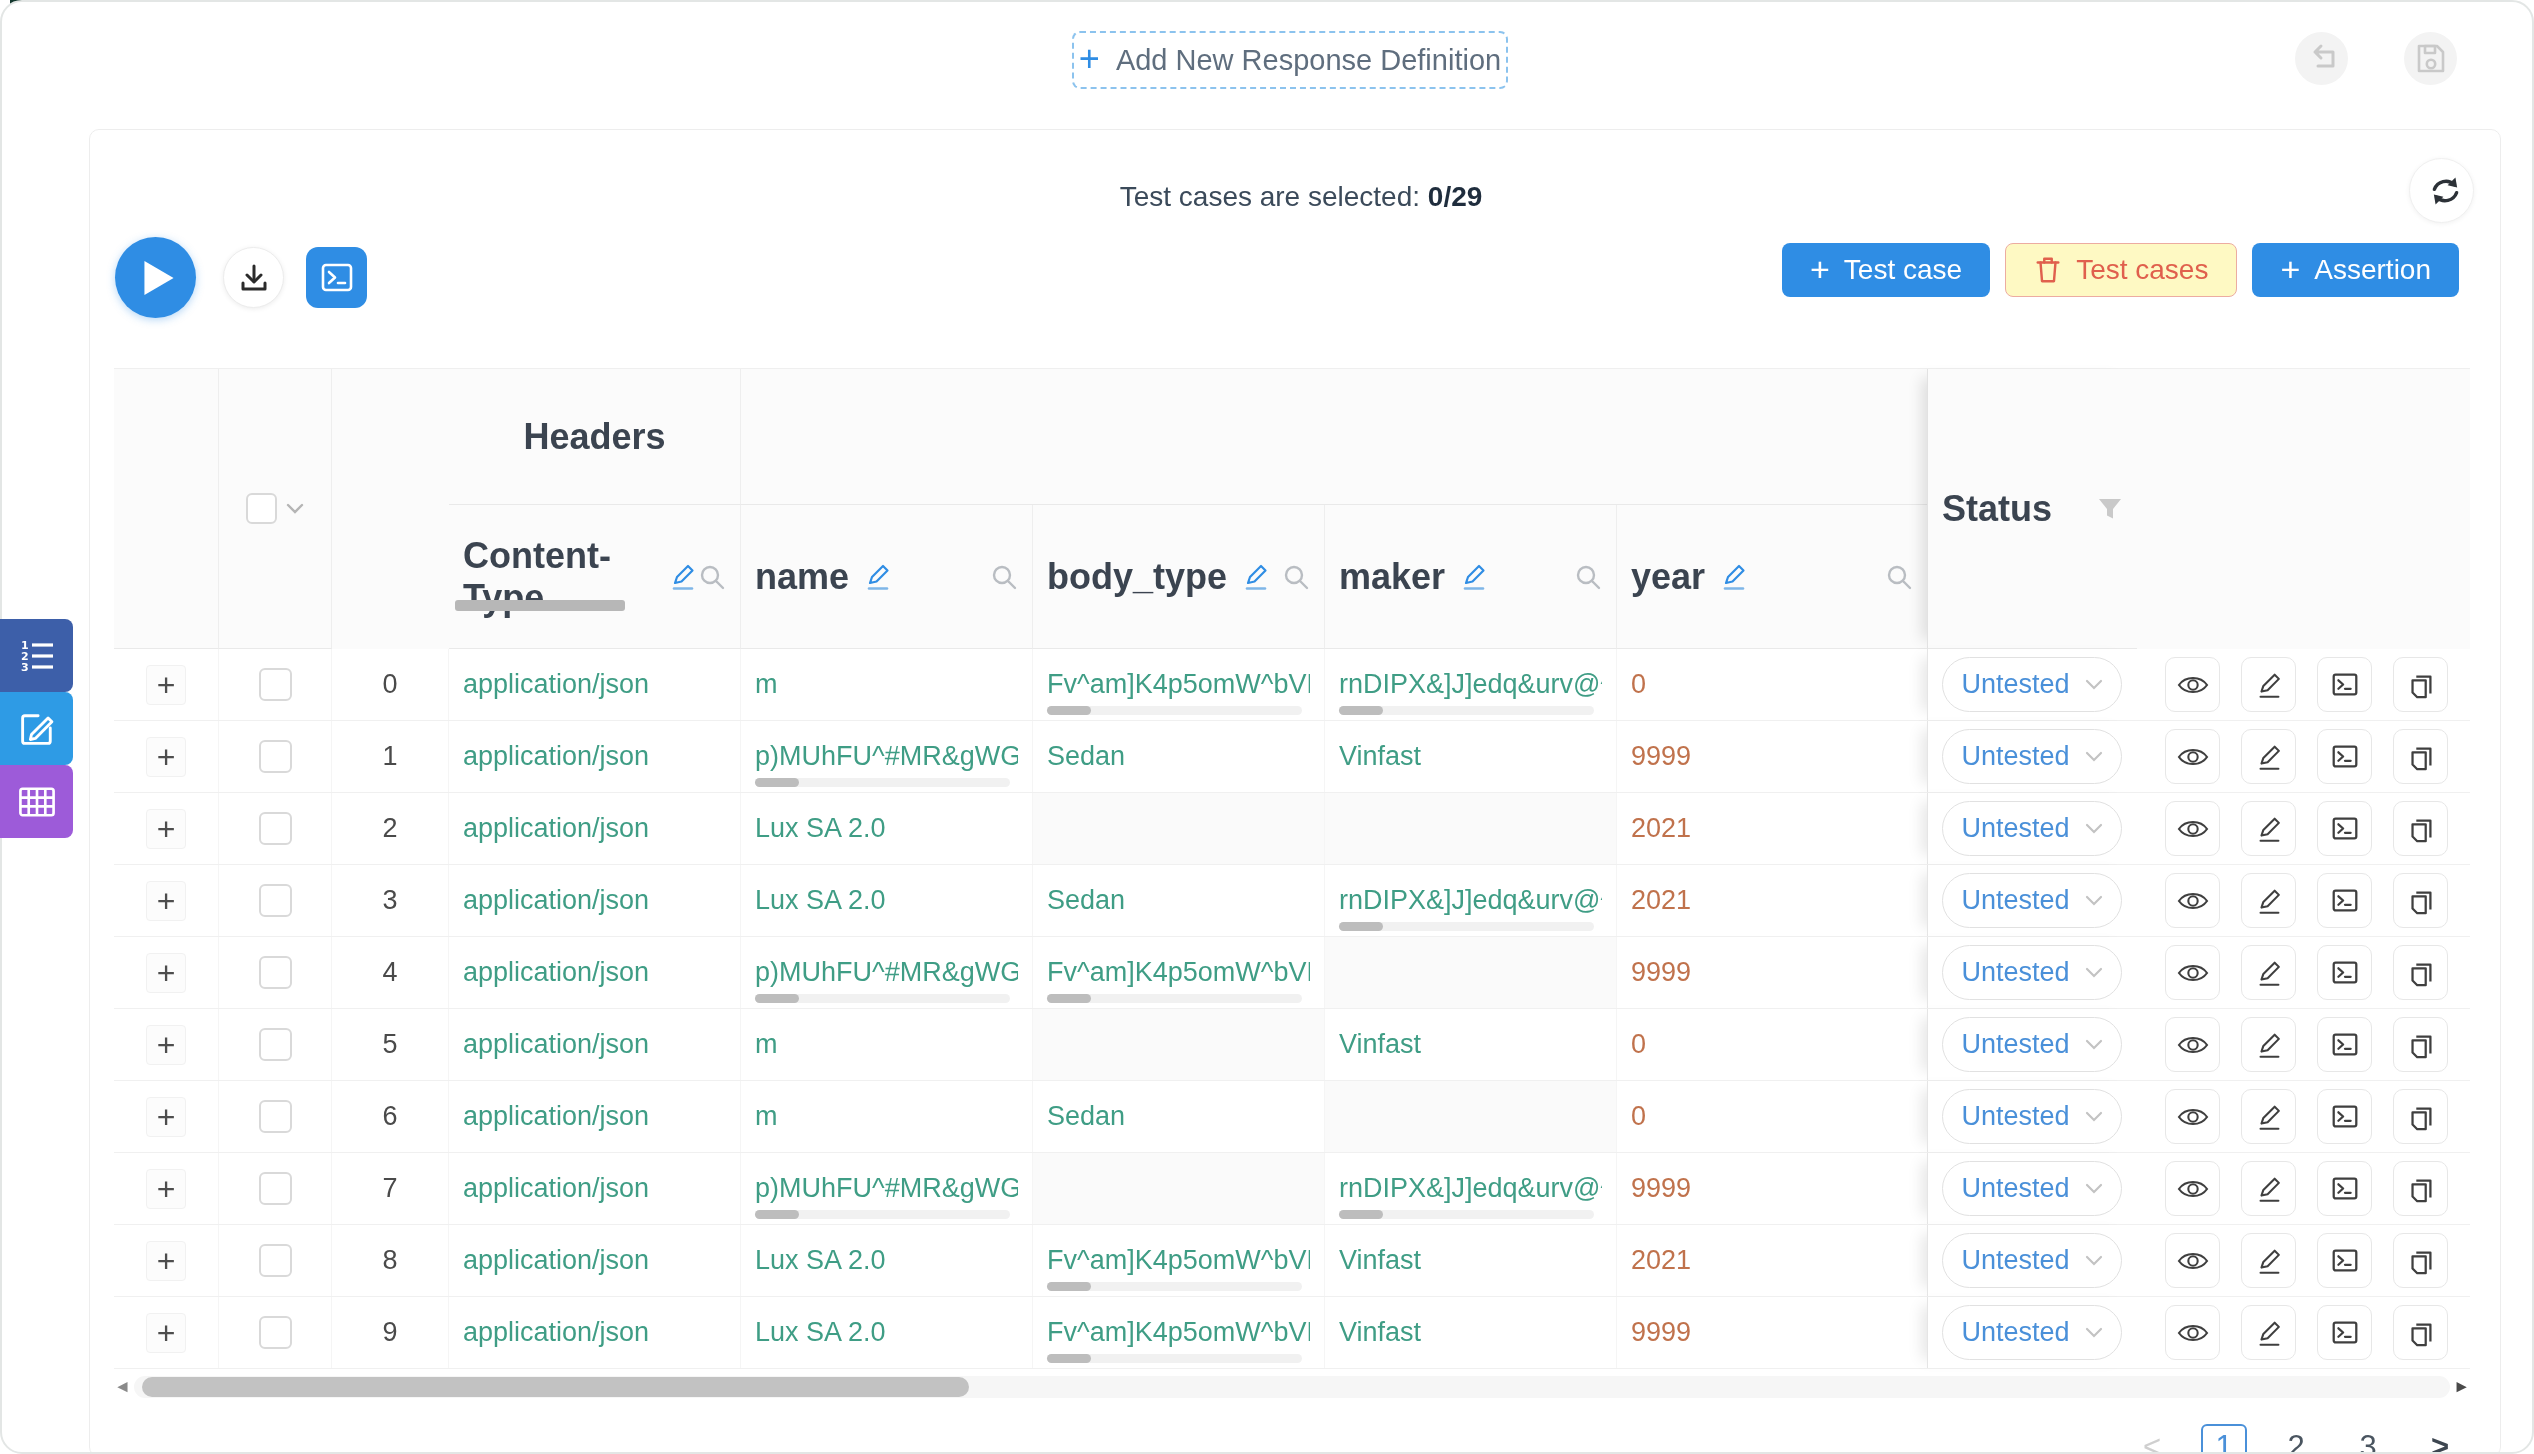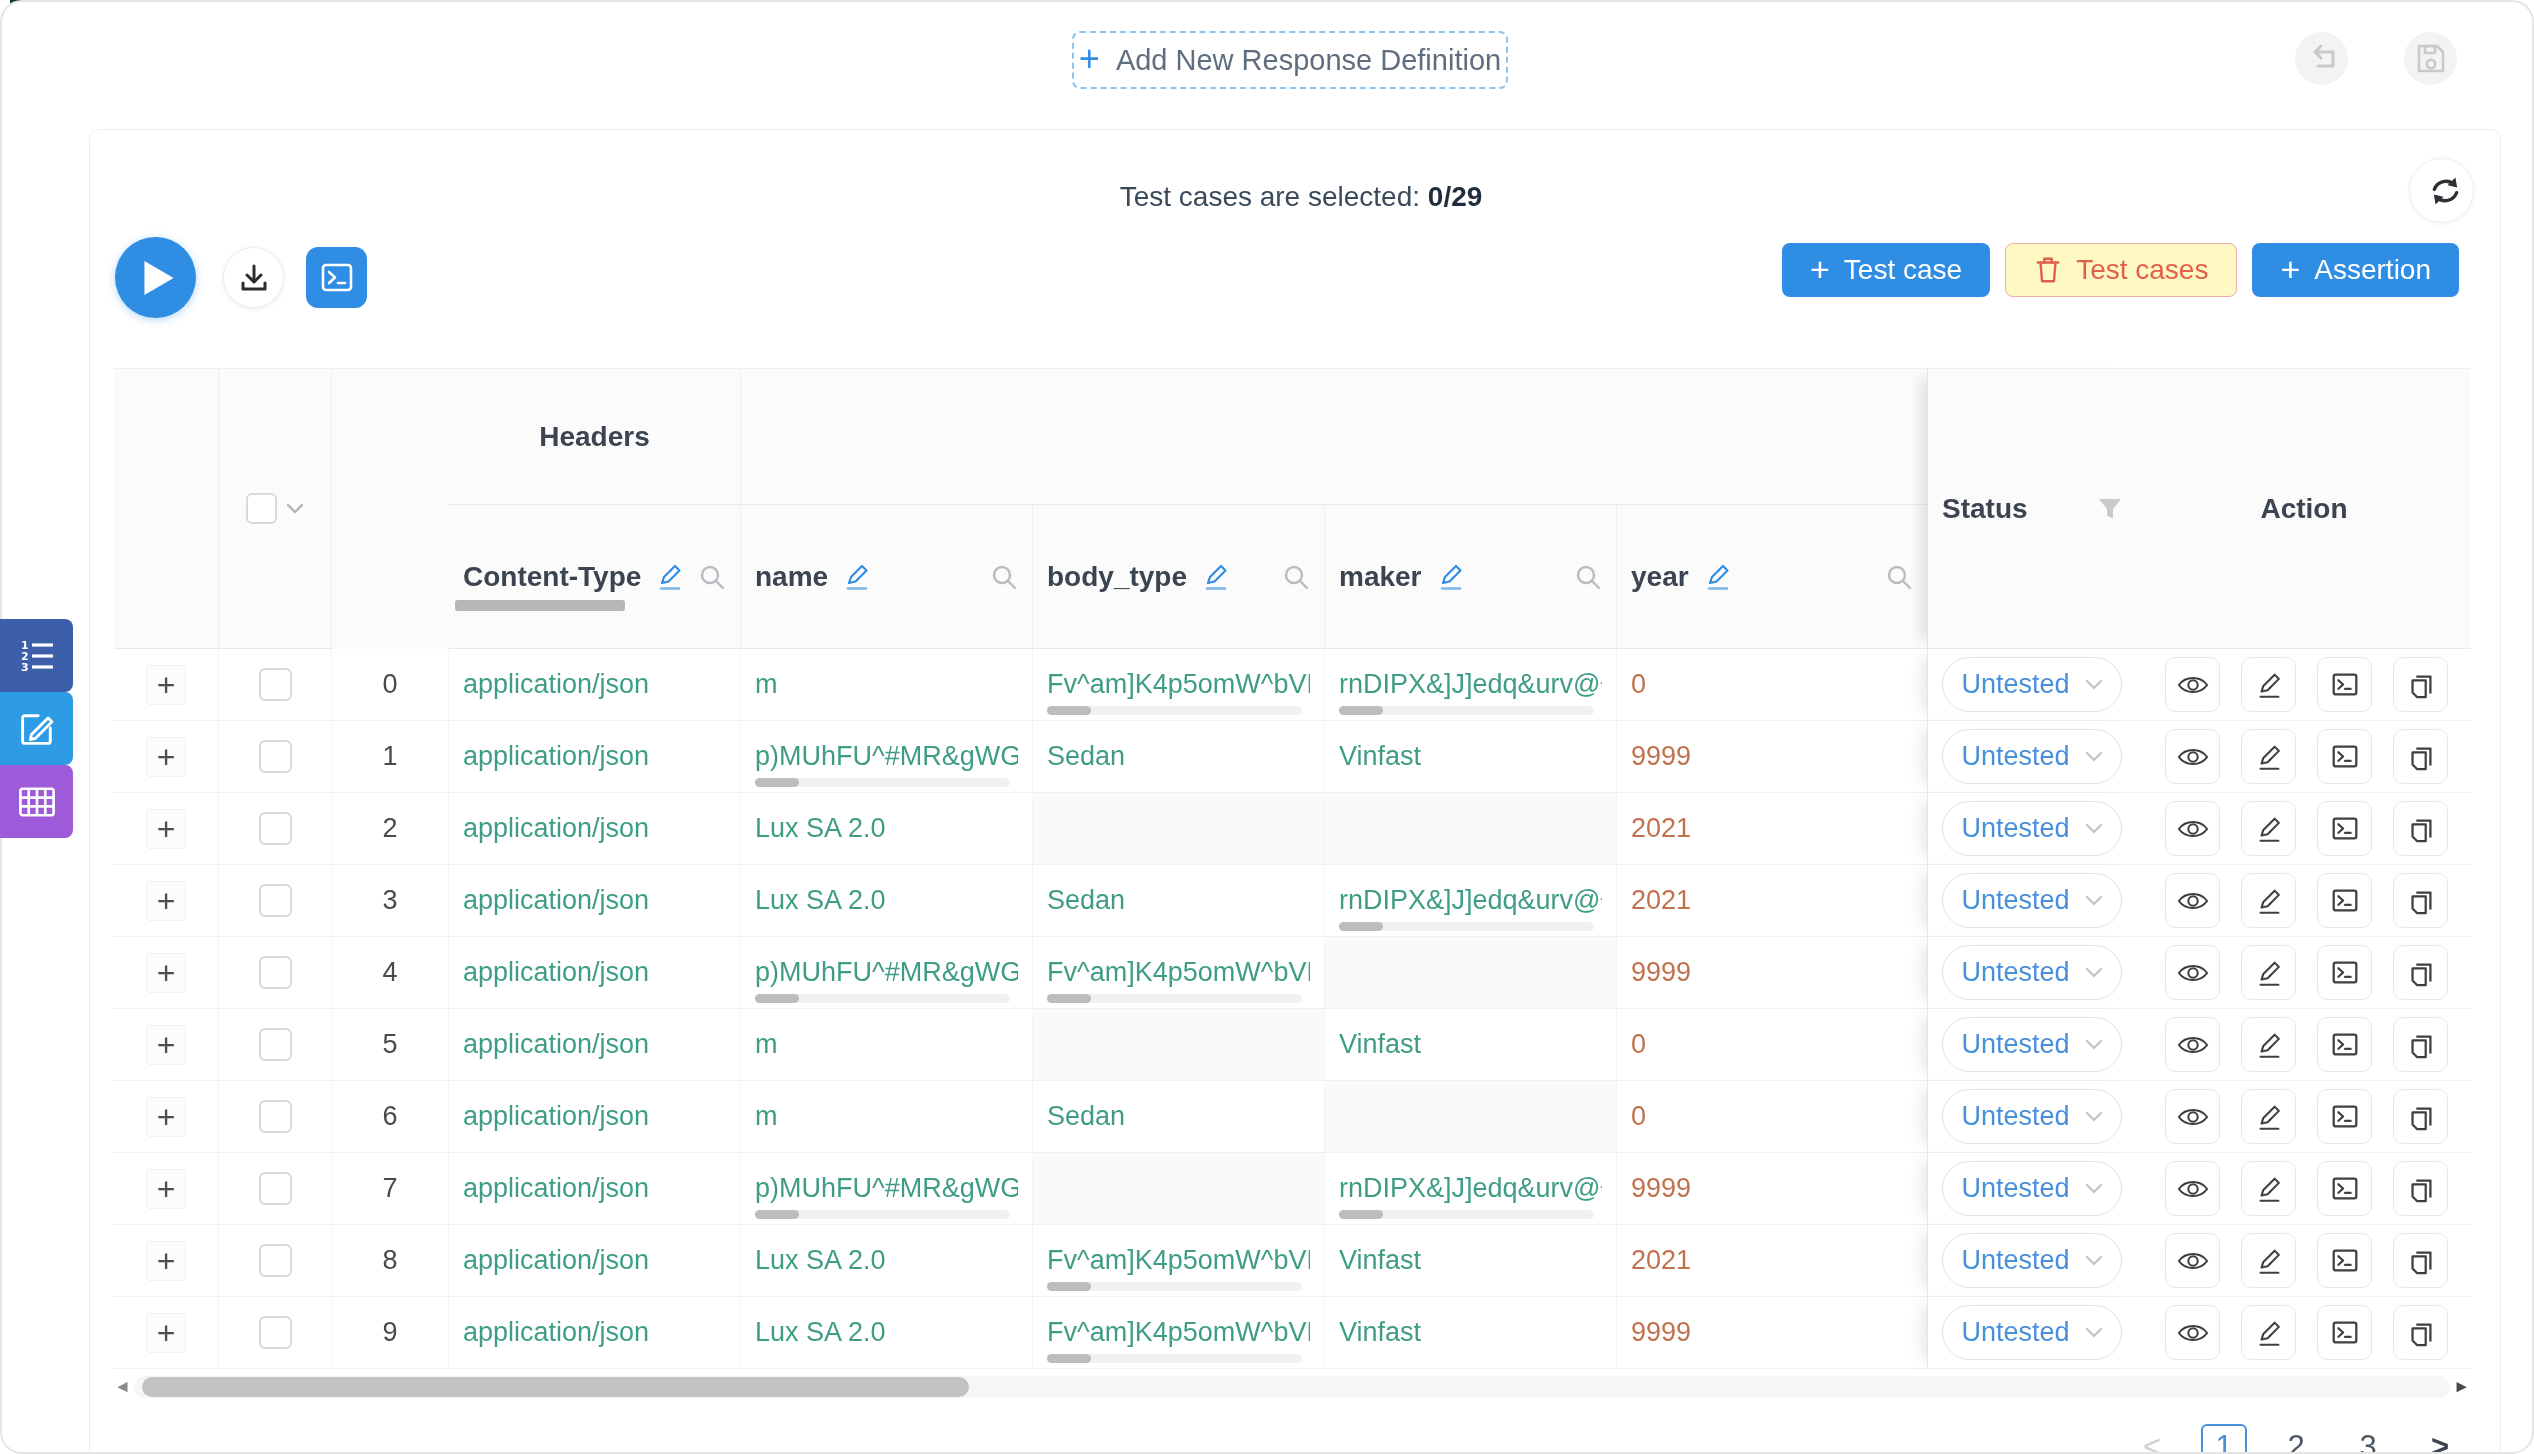--- a/index.html
+++ b/index.html
@@ -42,21 +42,21 @@
   .btn-blue { background:var(--accent); color:#fff; }
   .btn-blue .plus-glyph { font-size:34px; font-weight:300; line-height:1; margin-top:-3px; }
   .btn-danger { background:#fef9c3; color:var(--danger); border:1px solid #ecaca1; }
 
   
   .tbl { position:absolute; left:24px; top:238px; width:2356px;
          --cols:105px 113px 117px 292px 292px 292px 292px 310px 210px 334px; }
   .thead { display:grid; grid-template-columns:var(--cols); grid-template-rows:136px 144px; background:#fbfbfb;
            border-top:1px solid #efefef; }
   .th { display:flex; align-items:center; padding:0 14px; border-bottom:1px solid #e9e9e9; border-right:1px solid #eeeeee;
-        font-size:28px; font-weight:600; color:#3b4450; position:relative; }
+        font-size:36px; font-weight:600; color:#3b4450; position:relative; }
   .h-expand { grid-column:1; grid-row:1/3; }
   .h-check  { grid-column:2; grid-row:1/3; justify-content:center; gap:9px; }
   .h-id     { grid-column:3; grid-row:1/3; }
   .h-group  { grid-column:4; grid-row:1; justify-content:center; }
   .h-gempty { grid-column:5/9; grid-row:1; border-right:none; }
   .h-ct   { grid-column:4; grid-row:2; }
   .h-name { grid-column:5; grid-row:2; }
   .h-body { grid-column:6; grid-row:2;justify-content:flex-end; }
   .h-maker{ grid-column:7; grid-row:2; }
   .h-year { grid-column:8; grid-row:2; border-right:none; }
@@ -321,23 +321,20 @@
             </span>
           </div>
 
           <div class="th h-status">
             <span>Status</span>
             <span>
               <svg width="26" height="24" viewBox="0 0 26 24">
                   <path d="M2 2 H24 L16 12 V21.5 L10 18.5 V12 Z" fill="#c9c9c9"></path>
                 </svg>
             </span>
-          </div>
-          <div class="th h-action">
-            <span>Action</span>
           </div>
         </div>
 
         <div>
             <div class="trow">
       <div class="tc c-expand">
         <button class="expand-btn">+</button>
       </div>
       <div class="tc c-check">
         <span class="checkbox"></span>

